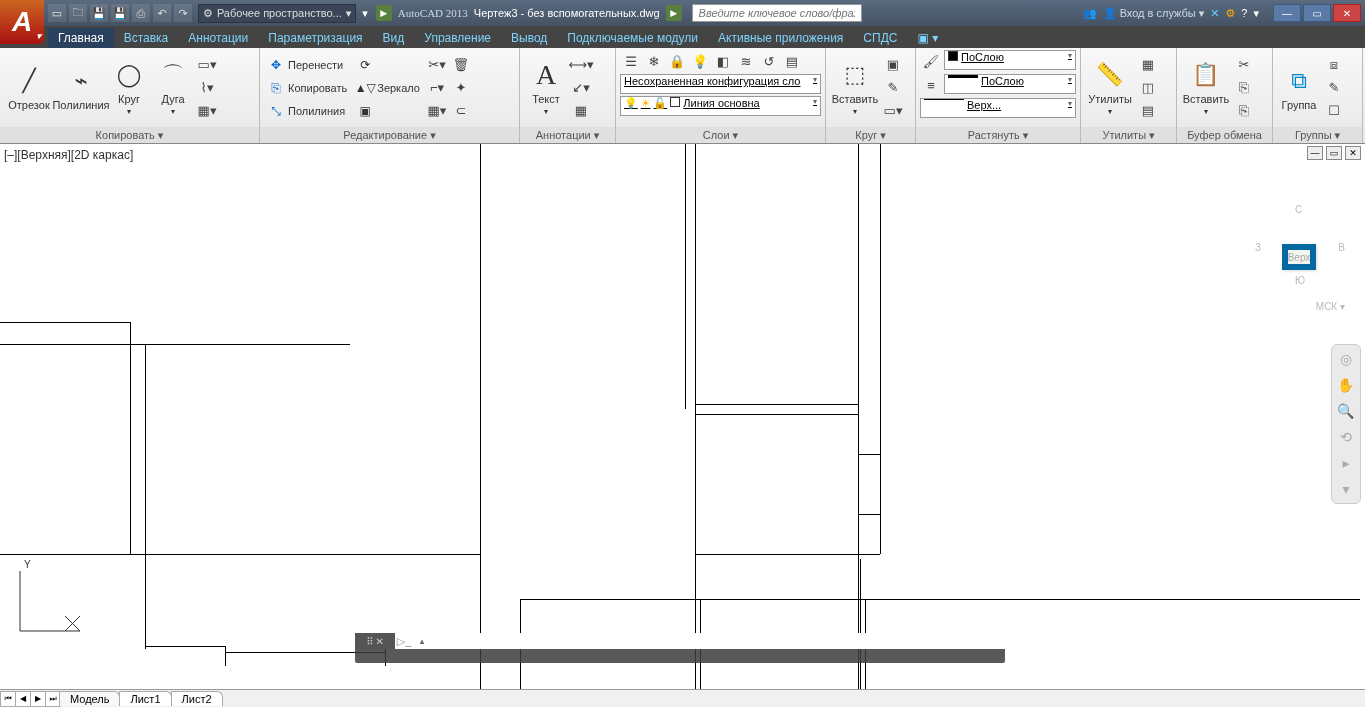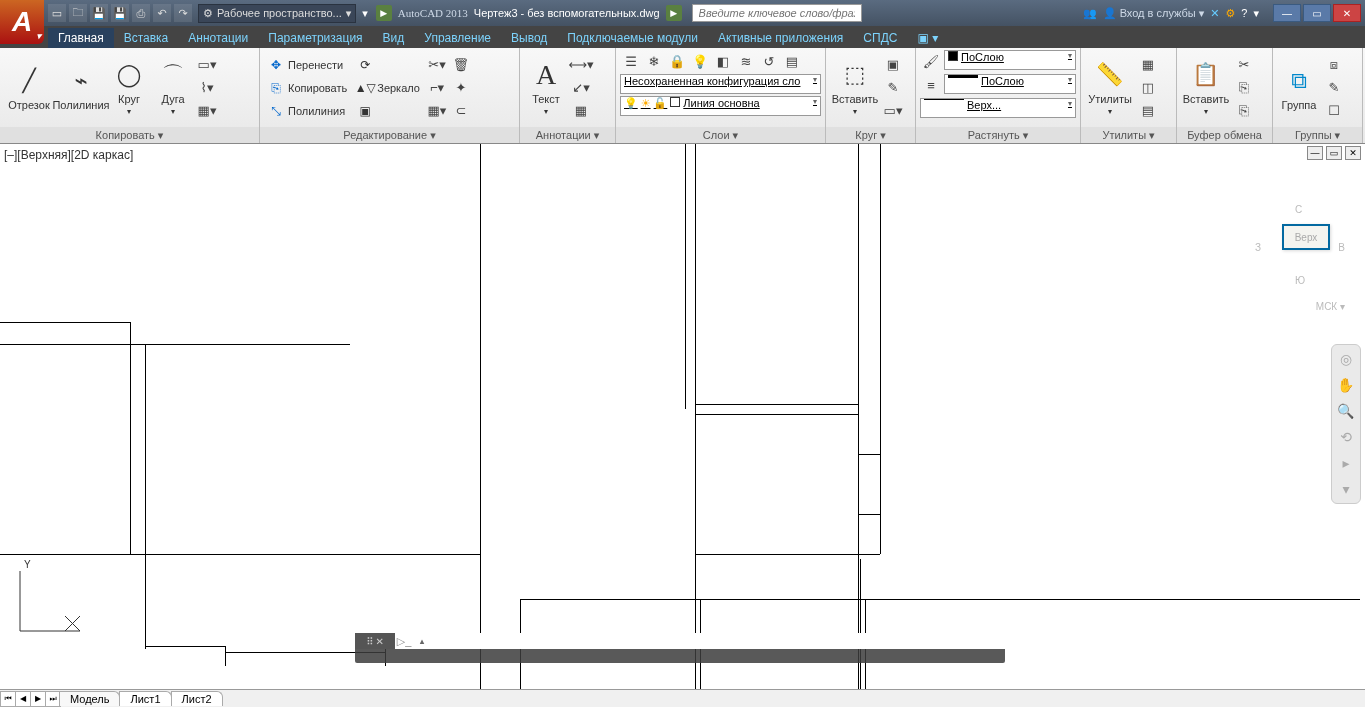--- a/index.html
+++ b/index.html
@@ -40,21 +40,21 @@
 .small-btn { width: 22px; height: 22px; display: flex; align-items: center; justify-content: center; font-size: 13px; color: #444; cursor: pointer; border: 1px solid transparent; }
 .labeled-btn { display: flex; align-items: center; gap: 4px; height: 22px; padding: 0 4px; font-size: 11px; color: #333; cursor: pointer; }
 .labeled-btn .ico { width: 16px; height: 16px; display: flex; align-items: center; justify-content: center; font-size: 12px; }
 .dd-field { height: 20px; background: #fff; border: 1px solid #999; font-size: 11px; padding: 0 3px; display: flex; align-items: flex-start; gap: 3px; text-decoration: underline; }
 .dd-field::after { content: "▾"; margin-left: auto; font-size: 8px; color: #666; }
 
 
 .draw-area { position: absolute; top: 144px; left: 0; right: 0; bottom: 18px; background: #fff; }
 .view-label { position: absolute; top: 4px; left: 4px; font-size: 12px; color: #333; background: rgba(255,255,255,0.7); }
 .viewcube { position: absolute; top: 60px; right: 20px; width: 90px; height: 90px; }
-.vc-face { position: absolute; width: 48px; height: 26px; background: #f4f4f0; border: 2px solid #0369a1; font-size: 10px; color: #aaa; display: flex; align-items: center; justify-content: center; top: 20px; left: 27px; box-shadow: 1px 1px 3px rgba(0,0,0,.15);}
+.vc-face { position: absolute; width: 34px; height: 26px; background: #f4f4f0; border: 6px solid #0369a1; font-size: 10px; color: #aaa; display: flex; align-items: center; justify-content: center; top: 40px; left: 27px; box-shadow: 1px 1px 3px rgba(0,0,0,.15);}
 .vc-dir { position: absolute; font-size: 10px; color: #bbb; }
 .navbar { position: absolute; right: 4px; top: 200px; width: 30px; background: rgba(230,230,230,0.85); border: 1px solid #ccc; border-radius: 6px; padding: 4px 0; display: flex; flex-direction: column; align-items: center; gap: 6px; }
 .nav-ico { width: 20px; height: 20px; font-size: 14px; color: #aaa; display:flex; align-items:center; justify-content:center; }
 .doc-win-btns { position: absolute; top: 2px; right: 4px; display: flex; gap: 3px; }
 .doc-win-btn { width: 16px; height: 14px; border: 1px solid #888; background: #eee; font-size: 9px; display:flex;align-items:center;justify-content:center; }
 
 
 .line { position: absolute; background: #000; }
 .hline { height: 1px; }
 .vline { width: 1px; }

